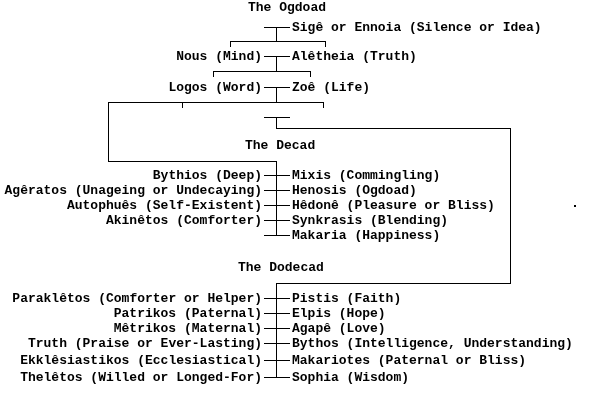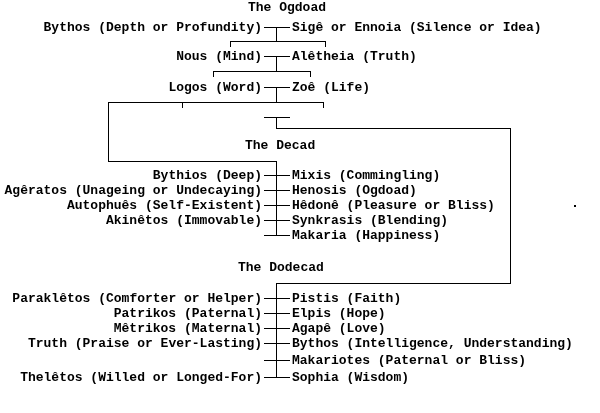--- a/index.html
+++ b/index.html
@@ -17,45 +17,45 @@
 </style>
 </head>
 <body>
 
 <div id="canvas">
 
   <div class="t title" style="left:245px;top:138px">The Decad</div>
   <div class="t title" style="left:248px;top:0px">The Ogdoad</div>
   <div class="t title" style="left:238px;top:260px">The Dodecad</div>
 
-  <div class="t lt" style="top:20px">Bythos (Depth or Profundity)</div>
   <div class="t rt" style="top:20px">Sigê or Ennoia (Silence or Idea)</div>
   <div class="t lt" style="top:49px">Nous (Mind)</div>
   <div class="t rt" style="top:49px">Alêtheia (Truth)</div>
   <div class="t lt" style="top:80px">Logos (Word)</div>
   <div class="t rt" style="top:80px">Zoê (Life)</div>
 
   <div class="t lt" style="top:168px">Bythios (Deep)</div>
   <div class="t rt" style="top:168px">Mixis (Commingling)</div>
   <div class="t lt" style="top:183px">Agêratos (Unageing or Undecaying)</div>
   <div class="t rt" style="top:183px">Henosis (Ogdoad)</div>
   <div class="t lt" style="top:198px">Autophuês (Self-Existent)</div>
   <div class="t rt" style="top:198px">Hêdonê (Pleasure or Bliss)</div>
-  <div class="t lt" style="top:213px">Akinêtos (Immovable)</div>
+  <div class="t lt" style="top:213px">Akinêtos (Comforter)</div>
   <div class="t rt" style="top:213px">Synkrasis (Blending)</div>
   <div class="t rt" style="top:228px">Makaria (Happiness)</div>
 
   <div class="t lt" style="top:291px">Paraklêtos (Comforter or Helper)</div>
   <div class="t rt" style="top:291px">Pistis (Faith)</div>
   <div class="t lt" style="top:306px">Patrikos (Paternal)</div>
   <div class="t rt" style="top:306px">Elpis (Hope)</div>
   <div class="t lt" style="top:321px">Mêtrikos (Maternal)</div>
   <div class="t rt" style="top:321px">Agapê (Love)</div>
   <div class="t lt" style="top:336px">Truth (Praise or Ever-Lasting)</div>
   <div class="t rt" style="top:336px">Bythos (Intelligence, Understanding)</div>
+  <div class="t lt" style="top:353px">Ekklêsiastikos (Ecclesiastical)</div>
   <div class="t rt" style="top:353px">Makariotes (Paternal or Bliss)</div>
   <div class="t lt" style="top:370px">Thelêtos (Willed or Longed-For)</div>
   <div class="t rt" style="top:370px">Sophia (Wisdom)</div>
 
   <div class="ln" style="left:264px;top:27px;width:26px;height:1px"></div>
   <div class="ln" style="left:276px;top:27px;width:1px;height:15px"></div>
   <div class="ln" style="left:230px;top:41px;width:96px;height:1px"></div>
   <div class="ln" style="left:230px;top:42px;width:1px;height:5px"></div>
   <div class="ln" style="left:325px;top:42px;width:1px;height:5px"></div>
 

